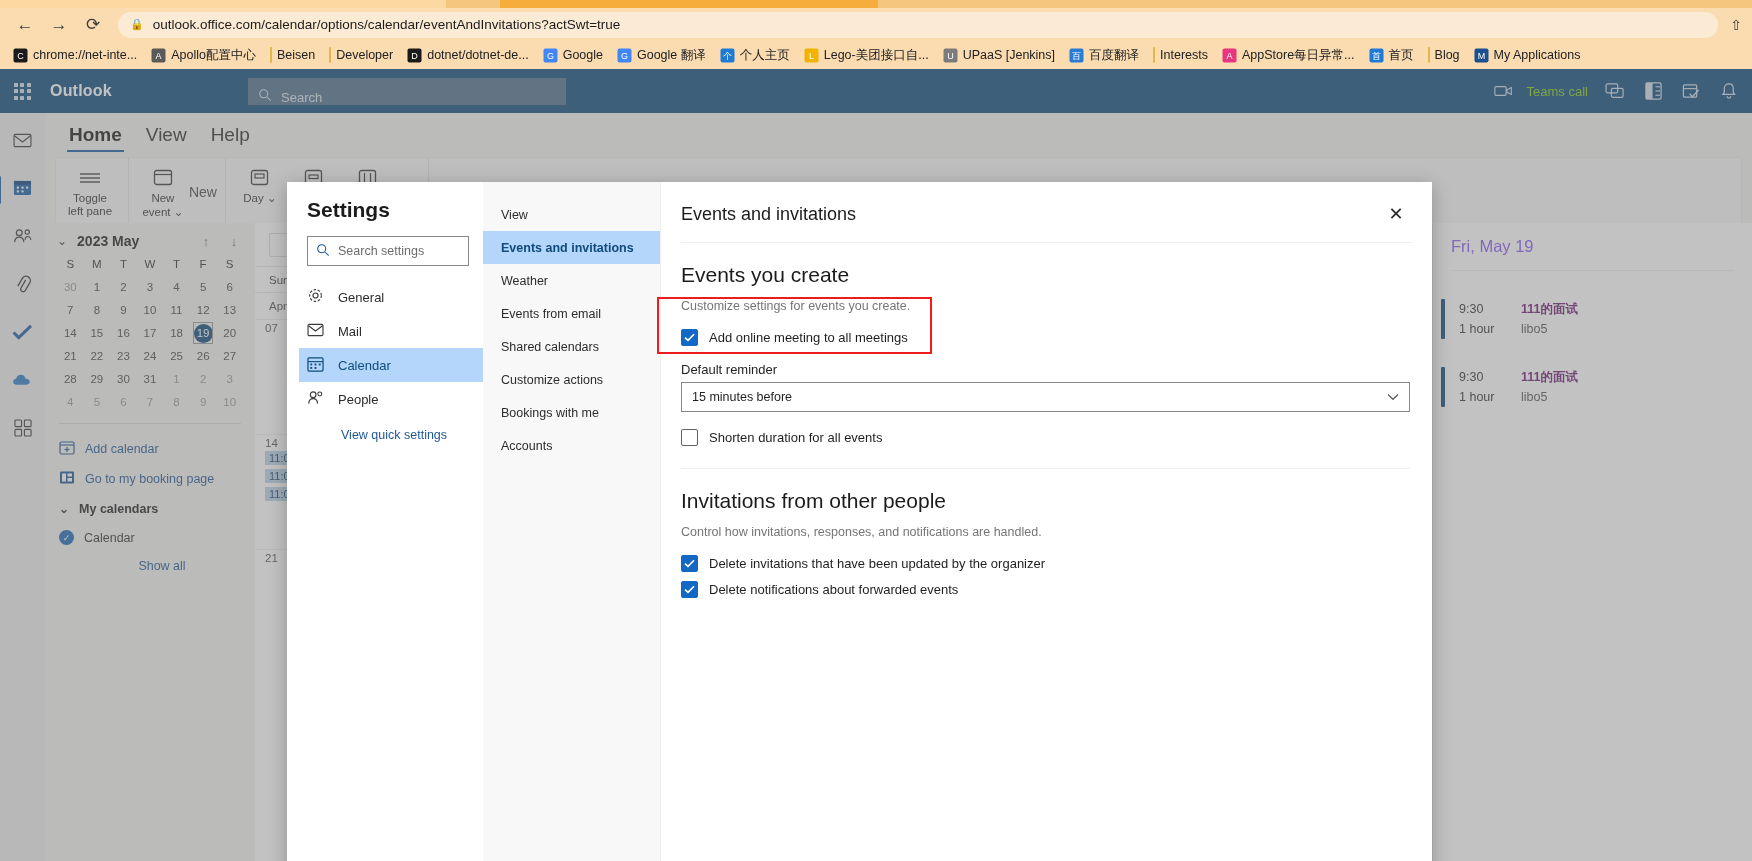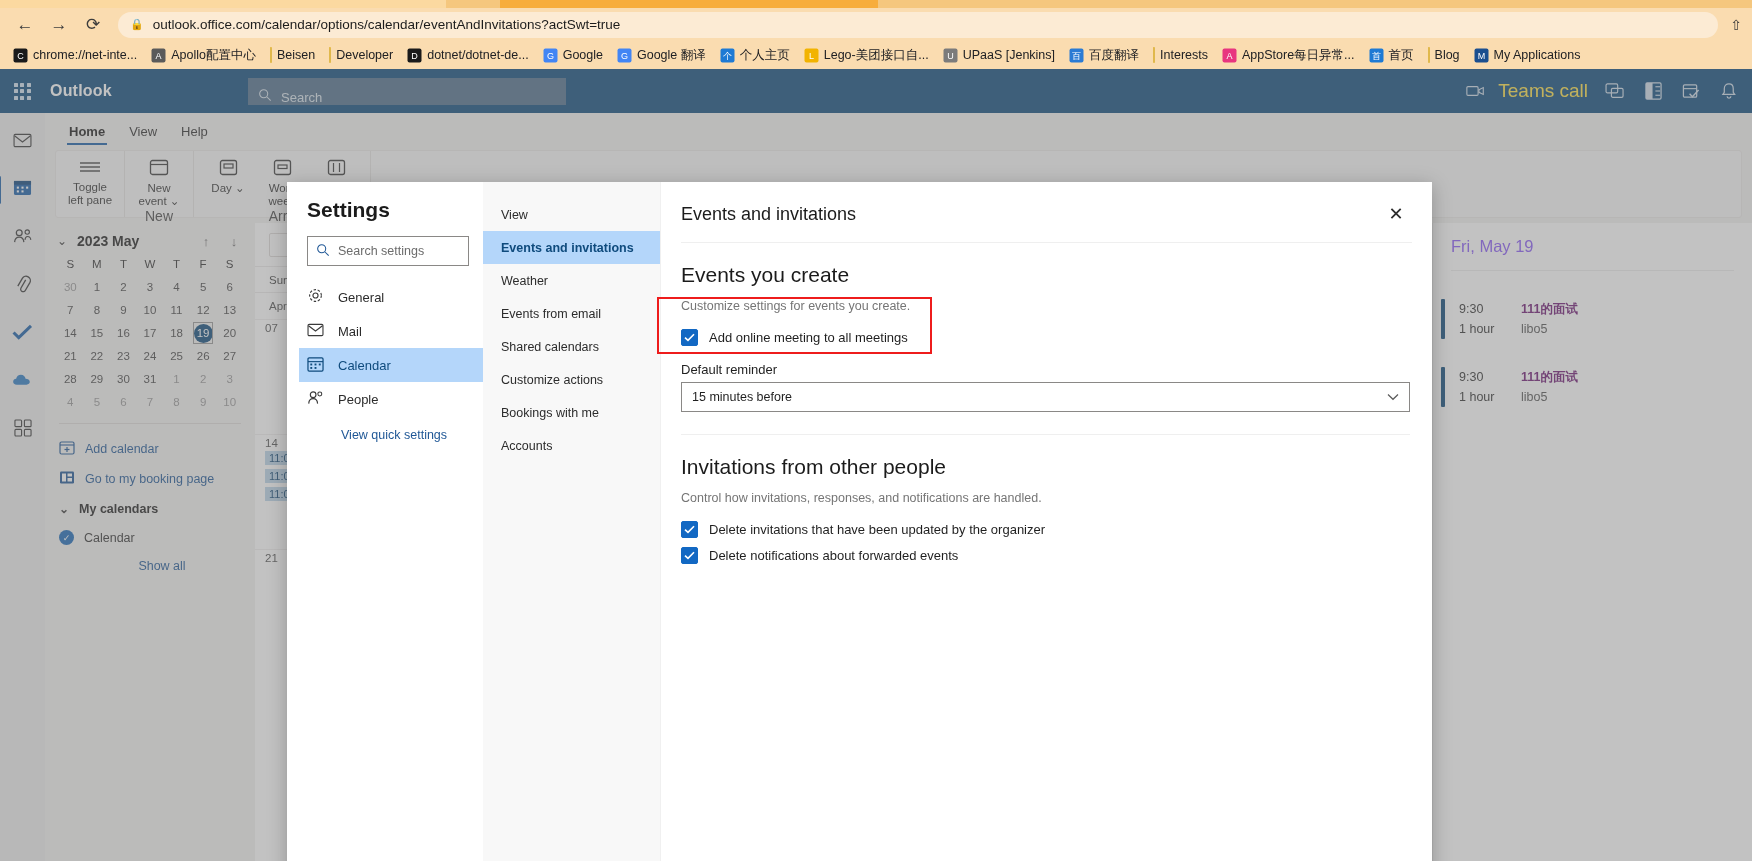--- a/index.html
+++ b/index.html
@@ -69,44 +69,44 @@
   .ol-search {
     position:absolute; left:248px; top:9px; width:318px; height:27px;
     background:#51708d; display:flex; align-items:flex-end; padding:0 10px;
     color:#d8e3ec; font-size:13px;
   }
   .ol-search .mag { margin-right:9px; }
   .ol-header-right {
     position:absolute; right:0; top:0; height:44px; display:flex; align-items:center; gap:0; padding-right:4px;
   }
   .hdr-ico { width:38px;height:44px;display:flex;align-items:center;justify-content:center;color:#cfdde9; }
-  .teams-call { color:#fde047; font-size:19px; padding:0 8px 0 4px; display:flex;align-items:center; }
+  .teams-call { color:#84cc16; font-size:13px; padding:0 8px 0 4px; display:flex;align-items:center; }
 
   
   .rail {
     position:absolute; left:0; top:44px; width:45px; height:748px;
     background:#ededed;
     display:flex; flex-direction:column; align-items:center; padding-top:14px; gap:18px;
   }
   .rail-item { width:34px;height:30px;display:flex;align-items:center;justify-content:center;position:relative; }
   .rail-item.active::before {
     content:""; position:absolute; left:-8px; top:1px; width:3px; height:28px; background:#1b5fa8; border-radius:2px;
   }
 
   
   .ribbon { position:absolute; left:45px; top:44px; width:1707px; height:110px; background:#f3f2f1; }
   .ribbon-tabs { display:flex; gap:0; padding:6px 12px 0 12px; }
-  .rtab { padding:5px 12px 7px 12px; font-size:13px; color:#2f2f2f; position:relative; }
+  .rtab { padding:5px 12px 7px 12px; font-size:19px; color:#2f2f2f; position:relative; }
   .rtab.active { font-weight:700; color:#1b1b1b; }
   .rtab.active::after { content:""; position:absolute; left:10px; right:10px; bottom:1px; height:2.5px; background:#1b5fa8; }
   .ribbon-body {
     margin:4px 10px 0 10px; height:68px; background:#f8f8f8; border:1px solid #ebe9e7; border-radius:3px;
     display:flex; align-items:stretch;
   }
-  .rgroup { display:flex; flex-direction:column; align-items:center; justify-content:space-between; padding:4px 8px 2px 8px; border-right:1px solid #e6e4e2; }
+  .rgroup { display:flex; flex-direction:row; align-items:center; justify-content:space-between; padding:4px 8px 2px 8px; border-right:1px solid #e6e4e2; }
   .rbtns { display:flex; align-items:flex-start; gap:2px; }
   .rbtn { width:52px; display:flex; flex-direction:column; align-items:center; gap:2px; padding-top:4px; }
   .rbtn .glyph { color:#3a3a3a; }
   .rbtn .lbl { font-size:11.5px; color:#343434; text-align:center; line-height:1.15; }
   .rgroup-label { font-size:14px; color:#4a4a4a; padding-bottom:1px; }
 
   
   .calpane { position:absolute; left:45px; top:154px; width:210px; height:638px; background:#f3f2f1; padding:10px 12px; }
   .mc-head { display:flex; align-items:center; gap:10px; margin-bottom:6px; }
   .mc-chev { color:#3c3c3c; font-size:12px; }
@@ -774,20 +774,24 @@
         <div class="fieldlabel">Default reminder</div>
         <div class="dropdown">
           <span>15 minutes before</span>
           <span class="dd-chev">
             <svg width="12" height="8" viewBox="0 0 12 8">
                   <path d="M1 1.5 L6 6.3 L11 1.5" fill="none" stroke="#5b5b5b" stroke-width="1.2"></path>
                 </svg>
           </span>
         </div>
 
+        <div class="cbrow" style="margin-top:17px;">
+          <span class="cb"></span>
+          <span class="txt">Shorten duration for all events</span>
+        </div>
 
         <div class="sec-hr"></div>
 
         <div class="sec-title">Invitations from other people</div>
         <div class="sec-desc">Control how invitations, responses, and notifications are handled.</div>
 
         <div class="cbrow">
           <span class="cb checked">
             <svg width="11" height="9" viewBox="0 0 11 9">
                   <path d="M1 4.6 L4 7.4 L10 1.2" fill="none" stroke="#fff" stroke-width="1.6"></path>

